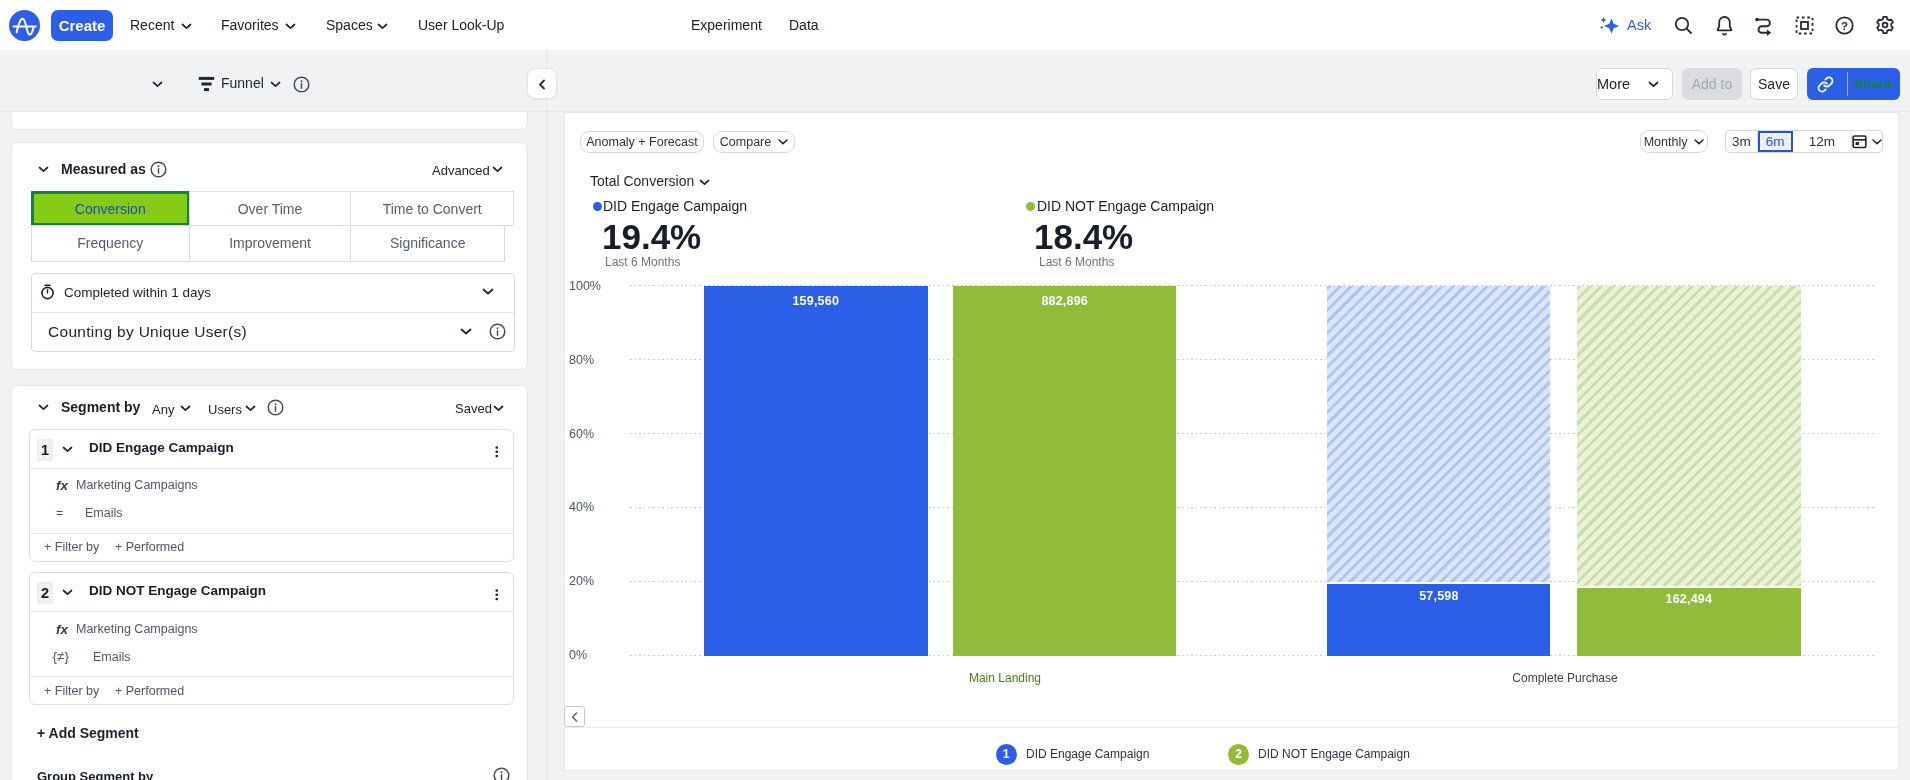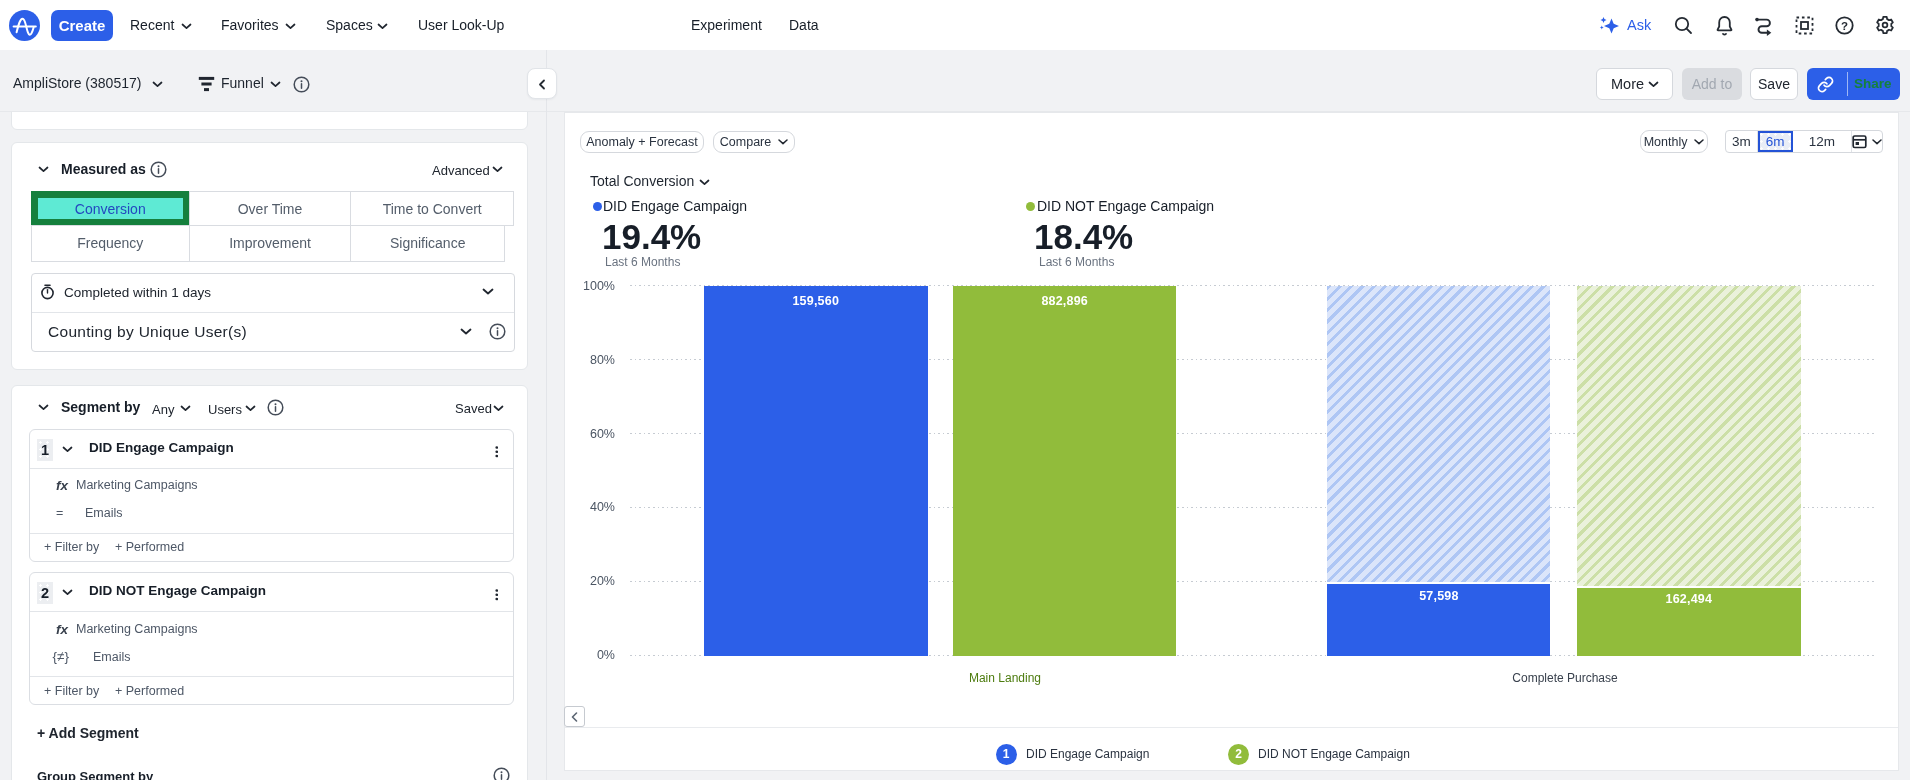--- a/index.html
+++ b/index.html
@@ -13,21 +13,21 @@
 .btn{position:absolute;background:#fff;border:1px solid #d5d8dd;border-radius:9px;font-size:12.5px;color:#2a3340;display:flex;align-items:center;justify-content:center;white-space:nowrap}
 .panel{position:absolute;left:564px;top:112px;width:1335px;height:659px;background:#fff;border:1px solid #e6e8eb}
 .grid6>div{border:1px solid #d9dce1;background:#fff;color:#535d6a;font-size:14px;display:flex;align-items:center;justify-content:center}
 .dotbg{background-image:radial-gradient(#ffffff 1px,transparent 1.1px);background-size:7px 7px}
 .dotbg2{background-image:radial-gradient(rgba(255,255,255,.9) 1px,transparent 1.1px);background-size:7px 7px}
 .seg{position:absolute;left:29px;width:485px;background:#fff;border:1px solid #dbdee3;border-radius:6px}
 .gray13{font-size:12.5px;color:#4d5766}
 .hatchB{background:repeating-linear-gradient(135deg,#aec6f4 0 3px,#dbe5fa 3px 8px)}
 .hatchG{background:repeating-linear-gradient(135deg,#ccdfa7 0 3px,#eaf1db 3px 8px)}
 .gridline{position:absolute;height:1px;background-image:repeating-linear-gradient(to right,#c6cbd2 0 1.6px,transparent 1.6px 4.6px)}
-.ylab{position:absolute;width:46px;text-align:right;font-size:12.5px;color:#4b5563;line-height:13px}
+.ylab{position:absolute;width:46px;text-align:left;font-size:12.5px;color:#4b5563;line-height:13px}
 .vlab{position:absolute;color:#fff;font-size:12.5px;font-weight:bold;text-align:center;letter-spacing:.2px}
 </style></head>
 <body>
 
 <div class="nav" id="topnav">
   <svg class="abs" style="left:9px;top:10px" width="31" height="31" viewBox="0 0 31 31">
     <circle cx="15.5" cy="15.5" r="15.5" fill="#2c5fe8"></circle>
     <path d="M7.6 22.3 C9.6 14.2 11.2 8.7 13.6 8.7 C16.4 8.7 16.8 16.8 18.9 22.4 C19.9 25.1 21.4 25.8 22.7 22.9 C23.5 21.1 24.1 19.2 24.6 17.4" fill="none" stroke="#fff" stroke-width="2" stroke-linecap="round"></path>
     <path d="M4.6 16.4 H26.8" stroke="#fff" stroke-width="2" stroke-linecap="round"></path>
   </svg>
@@ -75,40 +75,39 @@
       <circle cx="10.5" cy="10.5" r="8.2" fill="none" stroke="#252b33" stroke-width="1.8"></circle>
       <text x="10.5" y="14.6" font-size="11.5" font-weight="bold" fill="#252b33" text-anchor="middle" font-family="Liberation Sans,sans-serif">?</text>
     </svg>
   <svg class="abs" style="left:1874px;top:14px" width="22" height="22" viewBox="0 0 24 24">
       <path fill="none" stroke="#252b33" stroke-width="1.9" stroke-linejoin="round" d="M13.9 3.2 L14.3 5.6 A6.7 6.7 0 0 1 16.4 6.8 L18.7 6 L20.6 9.2 L18.8 10.8 A6.7 6.7 0 0 1 18.8 13.2 L20.6 14.8 L18.7 18 L16.4 17.2 A6.7 6.7 0 0 1 14.3 18.4 L13.9 20.8 L10.1 20.8 L9.7 18.4 A6.7 6.7 0 0 1 7.6 17.2 L5.3 18 L3.4 14.8 L5.2 13.2 A6.7 6.7 0 0 1 5.2 10.8 L3.4 9.2 L5.3 6 L7.6 6.8 A6.7 6.7 0 0 1 9.7 5.6 L10.1 3.2 Z"></path>
       <circle cx="12" cy="12" r="2.6" fill="none" stroke="#252b33" stroke-width="1.9"></circle>
     </svg>
 </div>
 
 <div class="hdr2" id="hdr2">
-  <span class="abs" style="left:13px;top:0;height:62px;line-height:67px;font-size:14px;color:#1d242e">AmpliStore (380517)</span>
   <svg class="abs" style="left:152px;top:31px" width="11" height="7" viewBox="0 0 11 7">
       <path d="M1.5 1.5l4 3.6 4-3.6" fill="none" stroke="#20262f" stroke-width="1.7" stroke-linecap="round" stroke-linejoin="round"></path>
     </svg>
   <svg class="abs" style="left:198px;top:26px" width="17" height="16" viewBox="0 0 17 16">
       <path d="M0.8 2.4 H16.2" stroke="#20262f" stroke-width="3"></path>
       <path d="M3.4 8 H13.6" stroke="#20262f" stroke-width="3"></path>
       <path d="M6 13.6 H11" stroke="#20262f" stroke-width="3"></path>
     </svg>
   <span class="abs" style="left:221px;top:0;height:62px;line-height:67px;font-size:14px;color:#1d242e">Funnel</span>
   <svg class="abs" style="left:270px;top:31px" width="11" height="7" viewBox="0 0 11 7">
       <path d="M1.5 1.5l4 3.6 4-3.6" fill="none" stroke="#20262f" stroke-width="1.7" stroke-linecap="round" stroke-linejoin="round"></path>
     </svg>
   <svg class="abs" style="left:293px;top:26px" width="17" height="17" viewBox="0 0 17 17">
       <circle cx="8.5" cy="8.5" r="7.3" fill="none" stroke="#444c58" stroke-width="1.5"></circle>
       <circle cx="8.5" cy="5.2" r="1" fill="#444c58"></circle>
       <path d="M8.5 7.8 V12.2" stroke="#444c58" stroke-width="1.5" stroke-linecap="round"></path>
     </svg>
 
-  <div class="abs" style="left:1596px;top:18px;width:77px;height:32px;background:#fff;border:1px solid #d5d8dd;border-radius:6px;font-size:14.5px;color:#20262f;line-height:30px;text-align:left;padding-left:14px">More</div>
+  <div class="abs" style="left:1596px;top:18px;width:77px;height:32px;background:#fff;border:1px solid #d5d8dd;border-radius:6px;font-size:14.5px;color:#20262f;line-height:30px;text-align:left;">More</div>
   <svg class="abs" style="left:1648px;top:31px" width="11" height="7" viewBox="0 0 11 7">
       <path d="M1.5 1.5l4 3.6 4-3.6" fill="none" stroke="#20262f" stroke-width="1.7" stroke-linecap="round" stroke-linejoin="round"></path>
     </svg>
   <div class="abs" style="left:1682px;top:18px;width:60px;height:32px;background:#dadce0;border-radius:6px;font-size:14px;color:#a2a8b1;line-height:32px;text-align:center">Add to</div>
   <div class="abs" style="left:1750px;top:18px;width:48px;height:32px;background:#fff;border:1px solid #d5d8dd;border-radius:6px;font-size:14px;color:#20262f;line-height:30px;text-align:center">Save</div>
   <div class="abs" style="left:1807px;top:18px;width:93px;height:32px;background:#2c5fe8;border-radius:6px"></div>
   <div class="abs" style="left:1846.5px;top:22px;width:1px;height:24px;background:rgba(255,255,255,.55)"></div>
   <svg class="abs" style="left:1817px;top:26px" width="17" height="17" viewBox="0 0 24 24">
       <path d="M10 13a5 5 0 0 0 7.54.54l3-3a5 5 0 0 0-7.07-7.07l-1.72 1.71" fill="none" stroke="#fff" stroke-width="2.4" stroke-linecap="round" stroke-linejoin="round"></path>
       <path d="M14 11a5 5 0 0 0-7.54-.54l-3 3a5 5 0 0 0 7.07 7.07l1.71-1.71" fill="none" stroke="#fff" stroke-width="2.4" stroke-linecap="round" stroke-linejoin="round"></path>
@@ -128,21 +127,21 @@
   <svg class="abs" style="left:150px;top:49px" width="17" height="17" viewBox="0 0 17 17">
       <circle cx="8.5" cy="8.5" r="7.3" fill="none" stroke="#444c58" stroke-width="1.5"></circle>
       <circle cx="8.5" cy="5.2" r="1" fill="#444c58"></circle>
       <path d="M8.5 7.8 V12.2" stroke="#444c58" stroke-width="1.5" stroke-linecap="round"></path>
     </svg>
   <span class="abs" style="left:432px;top:51px;font-size:13px;color:#20262f">Advanced</span>
   <svg class="abs" style="left:492px;top:54px" width="11" height="7" viewBox="0 0 11 7">
       <path d="M1.5 1.5l4 3.6 4-3.6" fill="none" stroke="#20262f" stroke-width="1.7" stroke-linecap="round" stroke-linejoin="round"></path>
     </svg>
   <div class="abs grid6" style="left:30.5px;top:79px;width:484px;height:70.6px;display:grid;grid-template-columns:1fr 1.008fr 1.025fr;grid-template-rows:1fr 1fr">
-    <div style="background-color:#5eead4;border:7px solid #15803d;color:#2448c0" class="dotbg2">Conversion</div>
+    <div style="background-color:#84cc16;border:3px solid #15803d;color:#2448c0" class="dotbg2">Conversion</div>
     <div style="margin-left:-1px">Over Time</div>
     <div style="margin-left:-1px">Time to Convert</div>
     <div style="margin-top:-1px">Frequency</div>
     <div style="margin:-1px 0 0 -1px">Improvement</div>
     <div style="margin:-1px 9px 0 -1px">Significance</div>
   </div>
   <div class="abs" style="left:30.5px;top:160.6px;width:484px;height:79.5px;border:1px solid #d6d9de;border-radius:4px;background:#fff">
     <div style="position:absolute;left:0;top:38.6px;width:100%;height:1px;background:#e2e5e9"></div>
   </div>
   <svg class="abs" style="left:40px;top:172px" width="15" height="16" viewBox="0 0 15 16">

